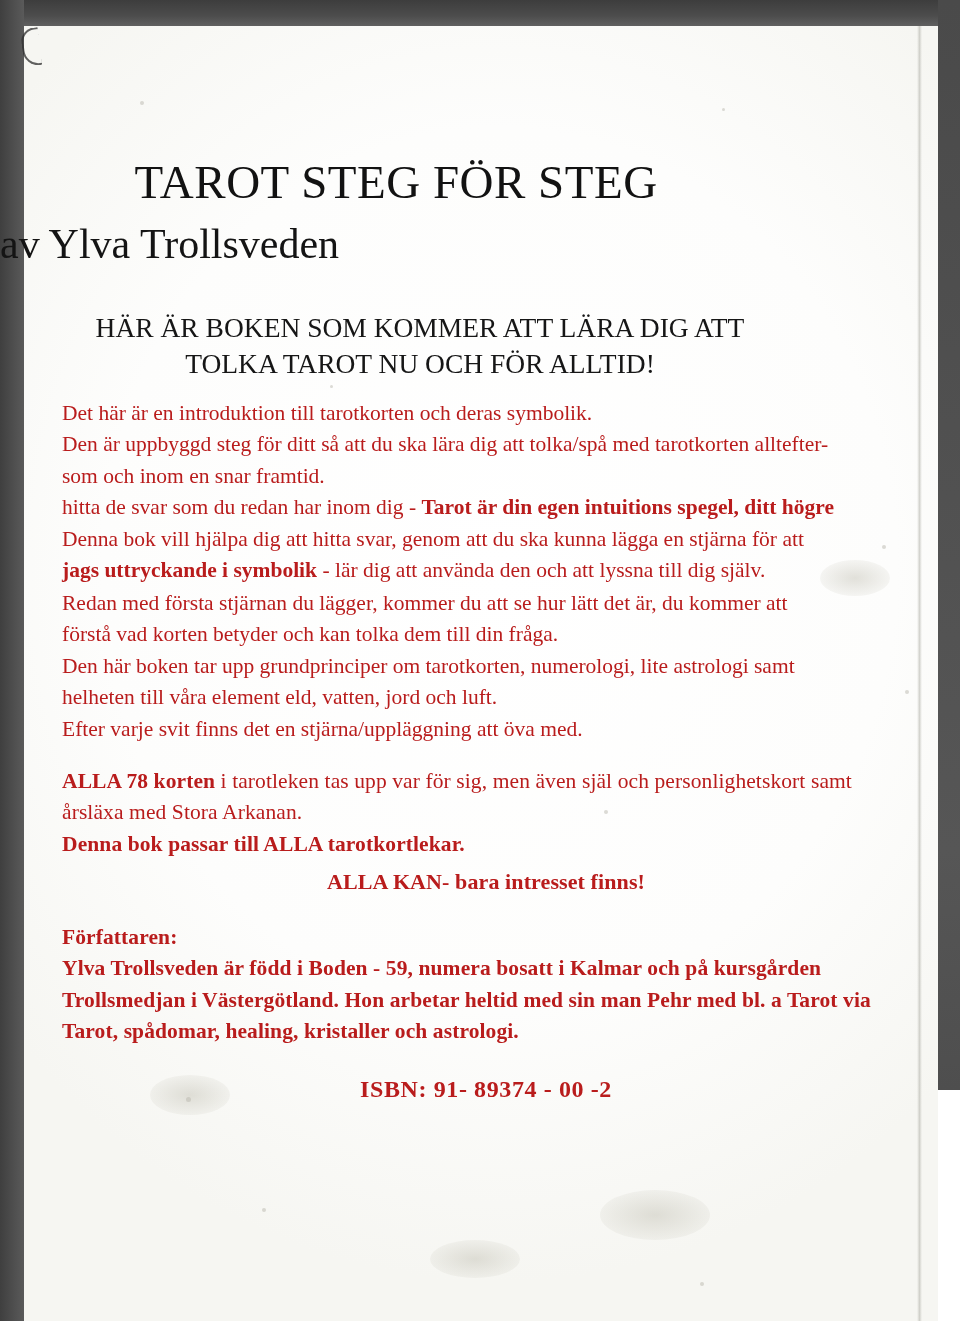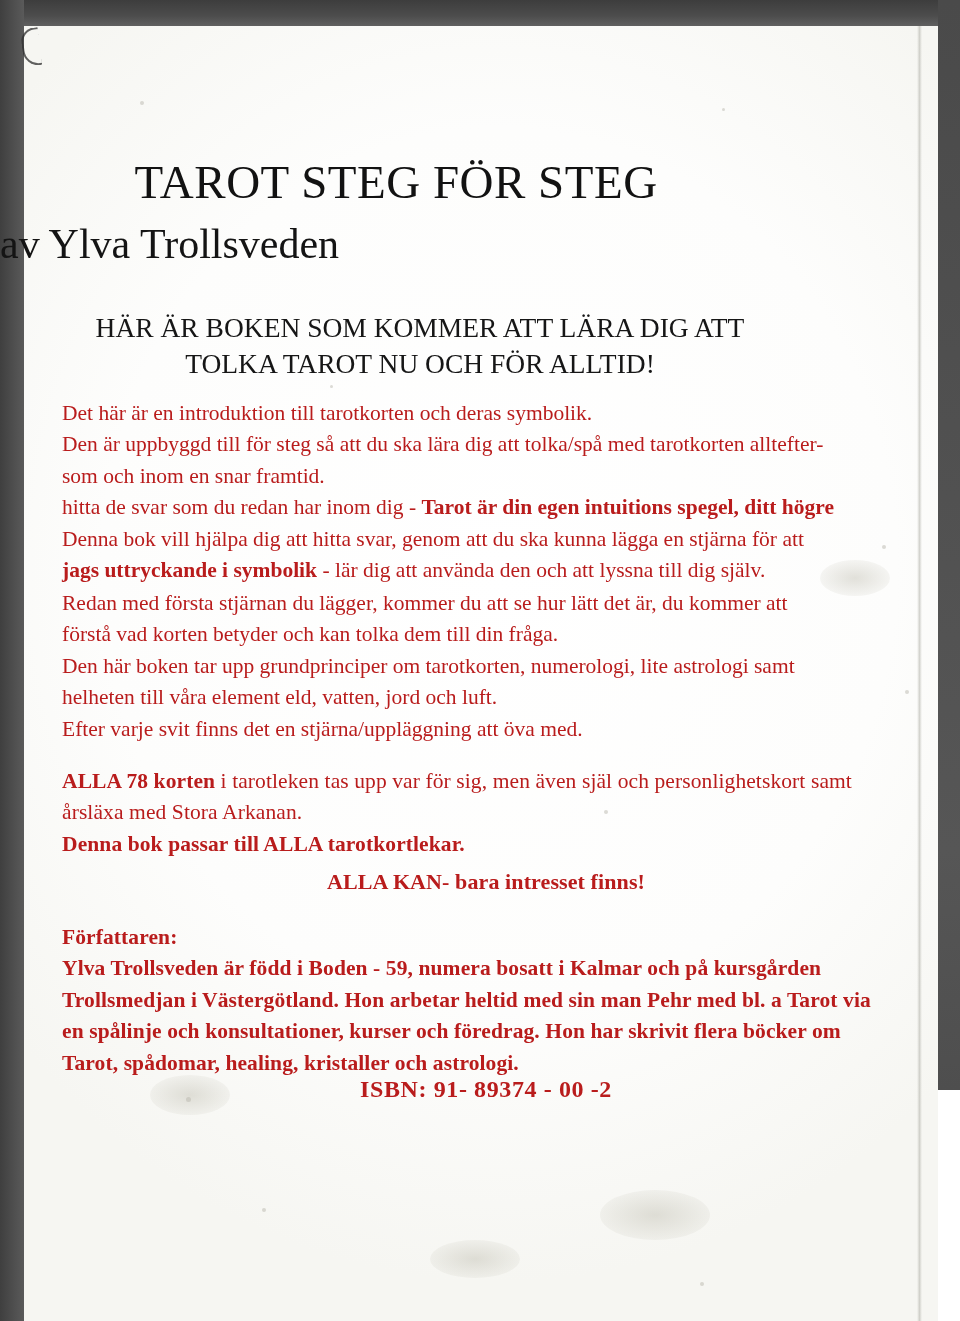--- a/index.html
+++ b/index.html
@@ -183,21 +183,21 @@
 
     <div class="title-author">av Ylva Trollsveden</div>
 
     <div class="subtitle">
       <span class="subtitle-l1">HÄR ÄR BOKEN SOM KOMMER ATT LÄRA DIG ATT</span>
       <span class="subtitle-l2">TOLKA TAROT NU OCH FÖR ALLTID!</span>
     </div>
 
     <div class="body-block b-intro no-justify">
       <span class="ln">Det här är en introduktion till tarotkorten och deras symbolik.</span>
-      <span class="ln">Den är uppbyggd till för steg så att du ska lära dig att tolka/spå med tarotkorten alltefter-</span>
+      <span class="ln">Den är uppbyggd steg för ditt så att du ska lära dig att tolka/spå med tarotkorten alltefter-</span>
       <span class="ln">som och inom en snar framtid.</span>
       <span class="ln"><span>hitta de svar som du redan har inom dig - </span><span class="bold">Tarot är din egen intuitions spegel, ditt högre</span></span>
       <span class="ln">Denna bok vill hjälpa dig att hitta svar, genom att du ska kunna lägga en stjärna för att</span>
       <span class="ln"><span class="bold">jags uttryckande i symbolik</span><span> - lär dig att använda den och att lyssna till dig själv.</span></span>
     </div>
 
     <div class="body-block b-second no-justify">
       <span class="ln">Redan med första stjärnan du lägger, kommer du att se hur lätt det är, du kommer att</span>
       <span class="ln">förstå vad korten betyder och kan tolka dem till din fråga.</span>
       <span class="ln">Den här boken tar upp grundprinciper om tarotkorten, numerologi, lite astrologi samt</span>
@@ -213,20 +213,19 @@
       <span class="ln">årsläxa med Stora Arkanan.</span>
       <span class="ln bold">Denna bok passar till ALLA tarotkortlekar.</span>
     </div>
 
     <div class="body-block b-kan">ALLA KAN- bara intresset finns!</div>
 
     <div class="body-block b-author no-justify">
       <span class="ln">Författaren:</span>
       <span class="ln">Ylva Trollsveden är född i Boden - 59, numera bosatt i Kalmar och på kursgården</span>
       <span class="ln">Trollsmedjan i Västergötland. Hon arbetar heltid med sin man Pehr med bl. a Tarot via</span>
-      <span class="ln">en spålinje och konsultationer, kurser och föredrag.  Hon har skrivit flera böcker om</span>
       <span class="ln">Tarot, spådomar, healing, kristaller och astrologi.</span>
     </div>
 
     <div class="body-block b-isbn">ISBN: 91- 89374 - 00 -2</div>
 
   </div>
 </div>
 
 </body></html>

